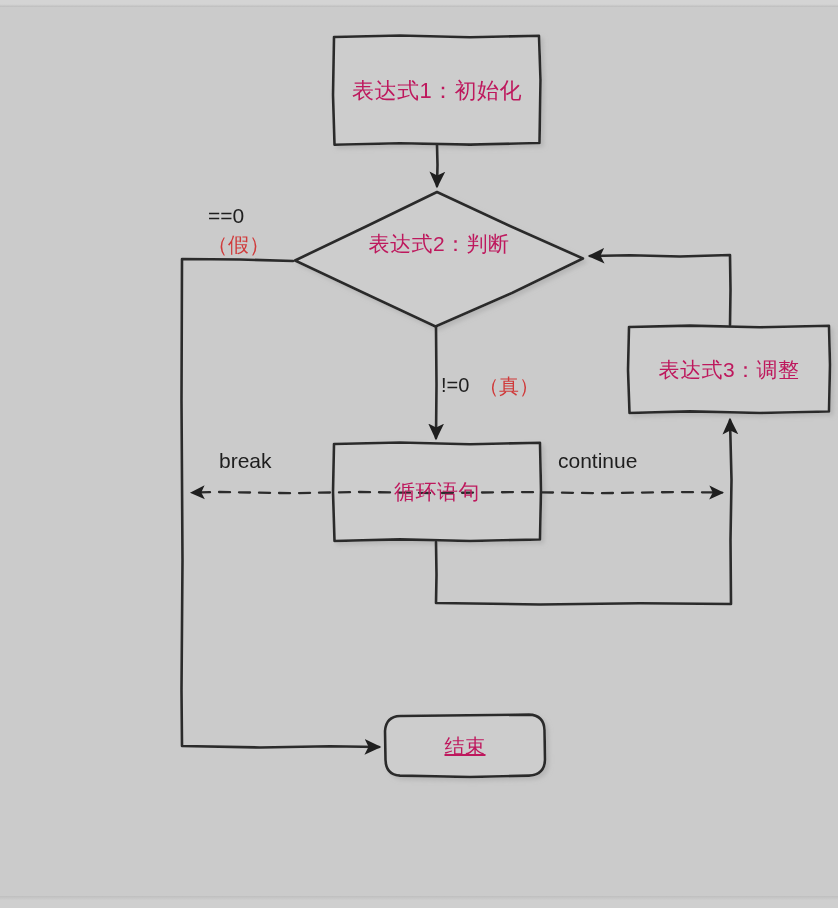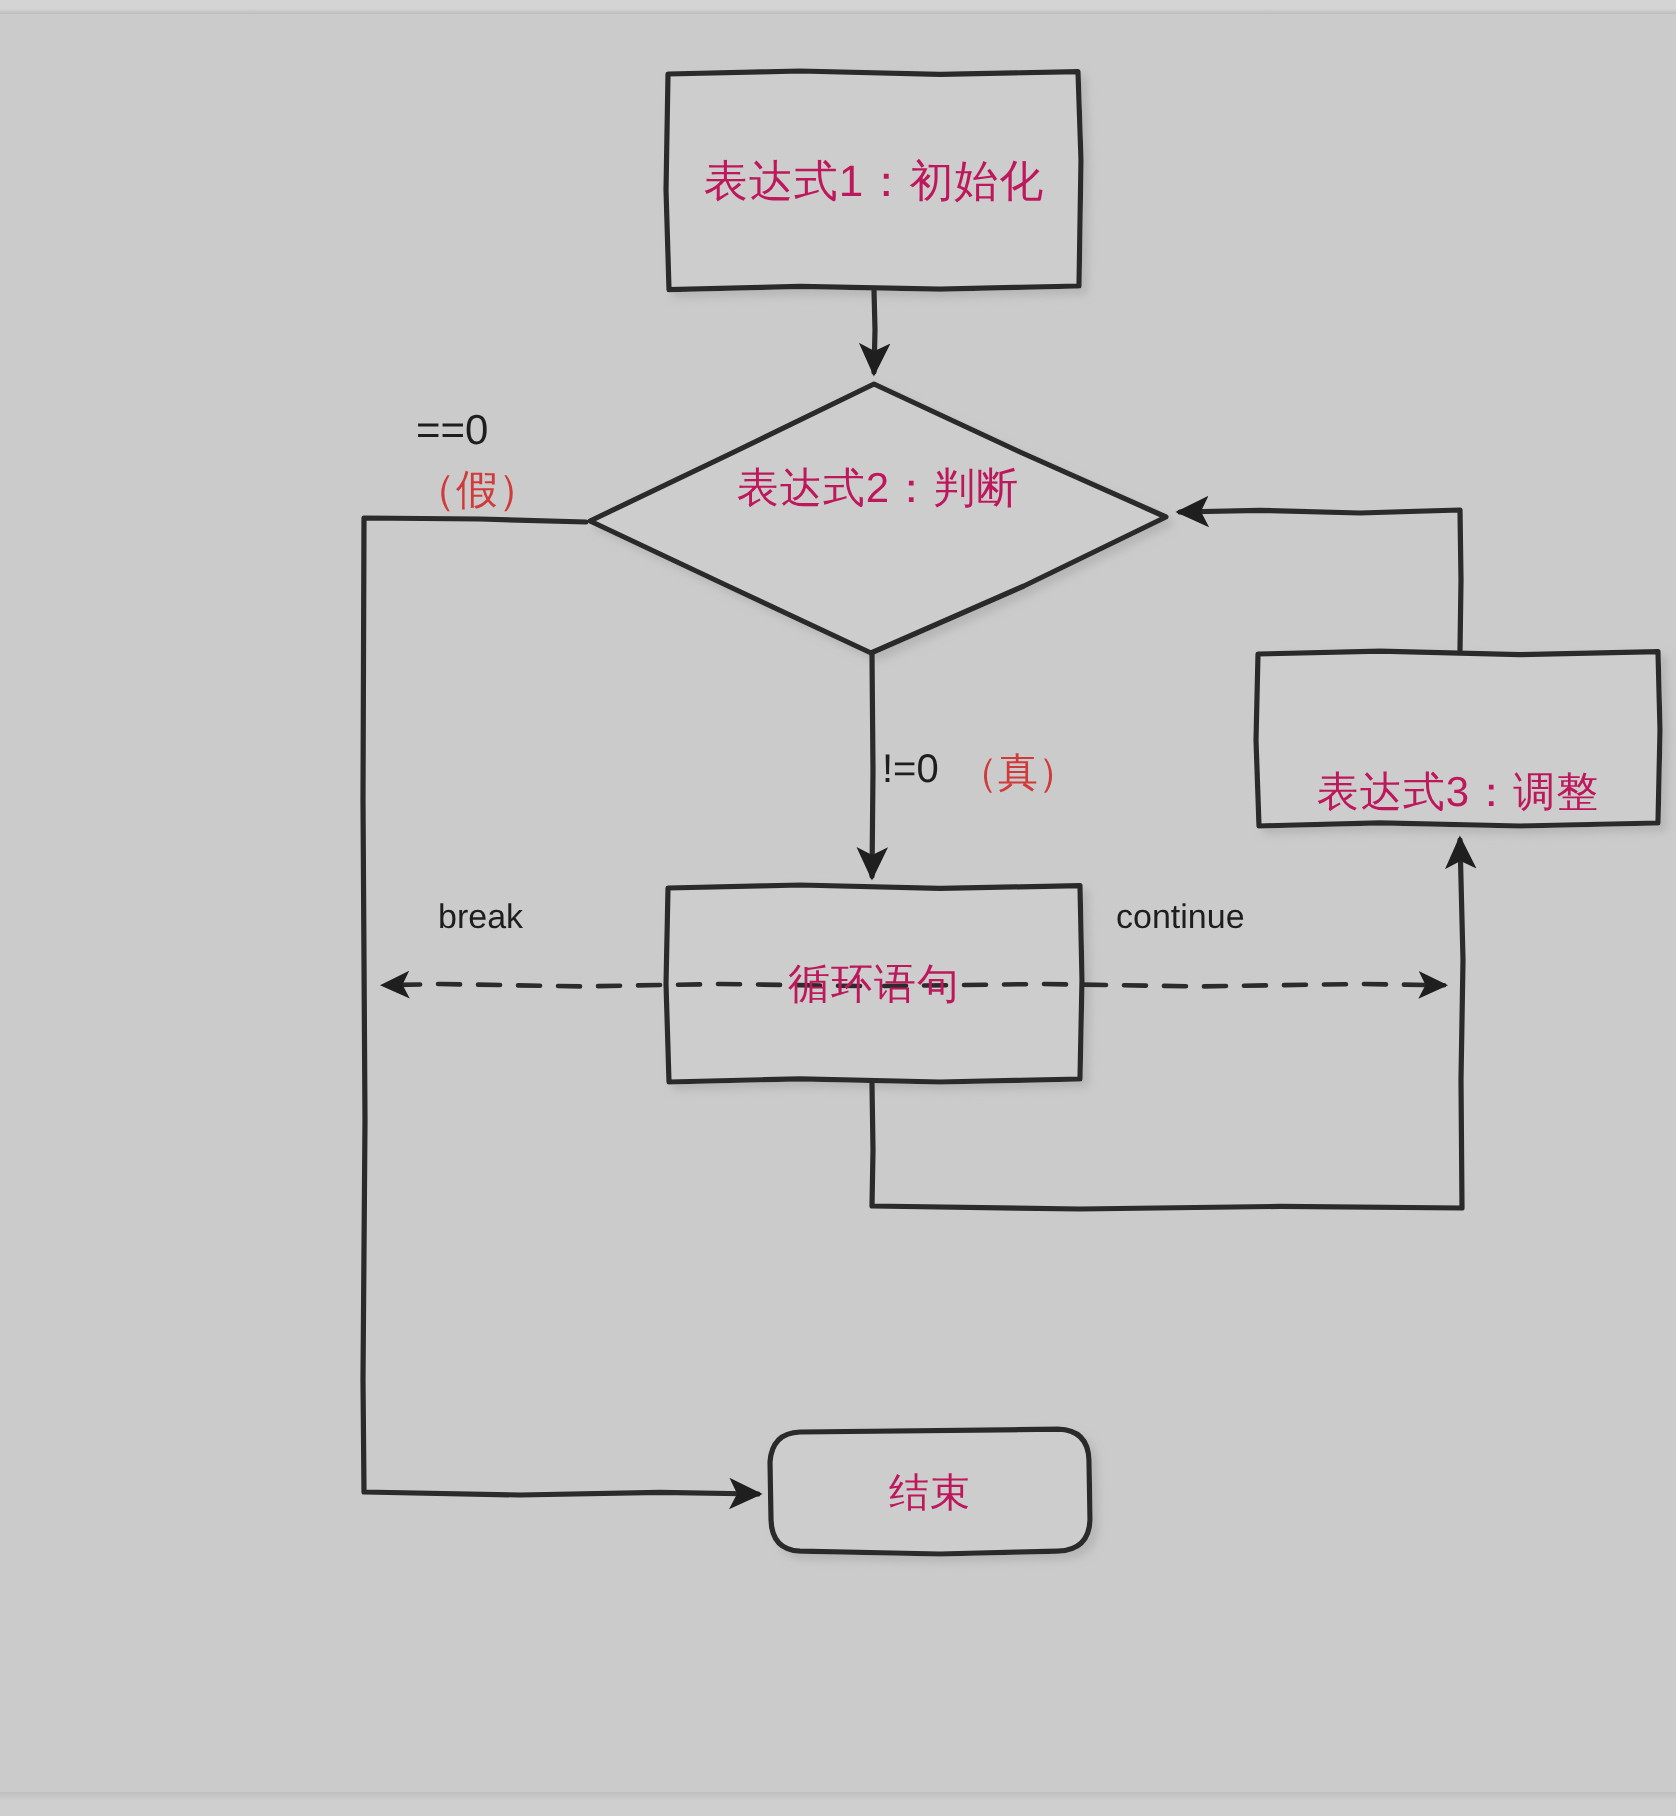--- a/index.html
+++ b/index.html
@@ -41,22 +41,22 @@
     position: absolute;
     display: flex;
     align-items: center;
     justify-content: center;
     color: #be185d;
     white-space: nowrap;
     pointer-events: none;
   }
   .cjk-22 { font-size: 22px; letter-spacing: 0.5px; }
   .cjk-21 { font-size: 21px; letter-spacing: 0.5px; }
-  .cjk-20 { font-size: 20px; letter-spacing: 0.5px; }
-  .lat-21 { font-size: 17px; }
+  .cjk-20 { font-size: 20px; letter-spacing: 0.5px; text-decoration: underline; }
+  .lat-21 { font-size: 21px; }
   .edge-label {
     position: absolute;
     color: #1e1e1e;
     white-space: nowrap;
     pointer-events: none;
   }
   .red { color: #d03a3a; }
   .caption {
     position: absolute;
     left: 0;
@@ -135,21 +135,21 @@
       <path stroke-dasharray="11 9" stroke-width="2.3" marker-end="url(#arrow)" d="M 442 493 L 520 492 L 600 493.2 L 680 492 L 722 492.6"></path>
     </g>
   </svg>
 
   <div class="node-label cjk-22" style="left:333px; top:37px; width:208px; height:108px;">表达式1：初始化</div>
 
   <div class="node-label cjk-21" style="left:295px; top:176px; width:288px; height:135px;">表达式2：判断</div>
 
   <div class="node-label cjk-21" style="left:333px; top:443px; width:208px; height:98px;border-radius:24px;">循环语句</div>
 
-  <div class="node-label cjk-21" style="left:628px; top:326px; width:202px; height:87px;margin-top:26px;">表达式3：调整</div>
+  <div class="node-label cjk-21" style="left:628px; top:326px; width:202px; height:87px;">表达式3：调整</div>
 
   <div class="node-label cjk-20" style="left:385px; top:715px; width:160px; height:62px;">结束</div>
 
   <div class="edge-label" style="left:208px; top:204px; font-size:21px;">==0</div>
   <div class="edge-label red" style="left:207px; top:231px; font-size:21px;">（假）</div>
 
   <div class="edge-label" style="left:441px; top:374px; font-size:20px;">!=0</div>
   <div class="edge-label red" style="left:479px; top:373px; font-size:20px;">（真）</div>
 
   <div class="edge-label lat-21" style="left:219px; top:449px;">break</div>

